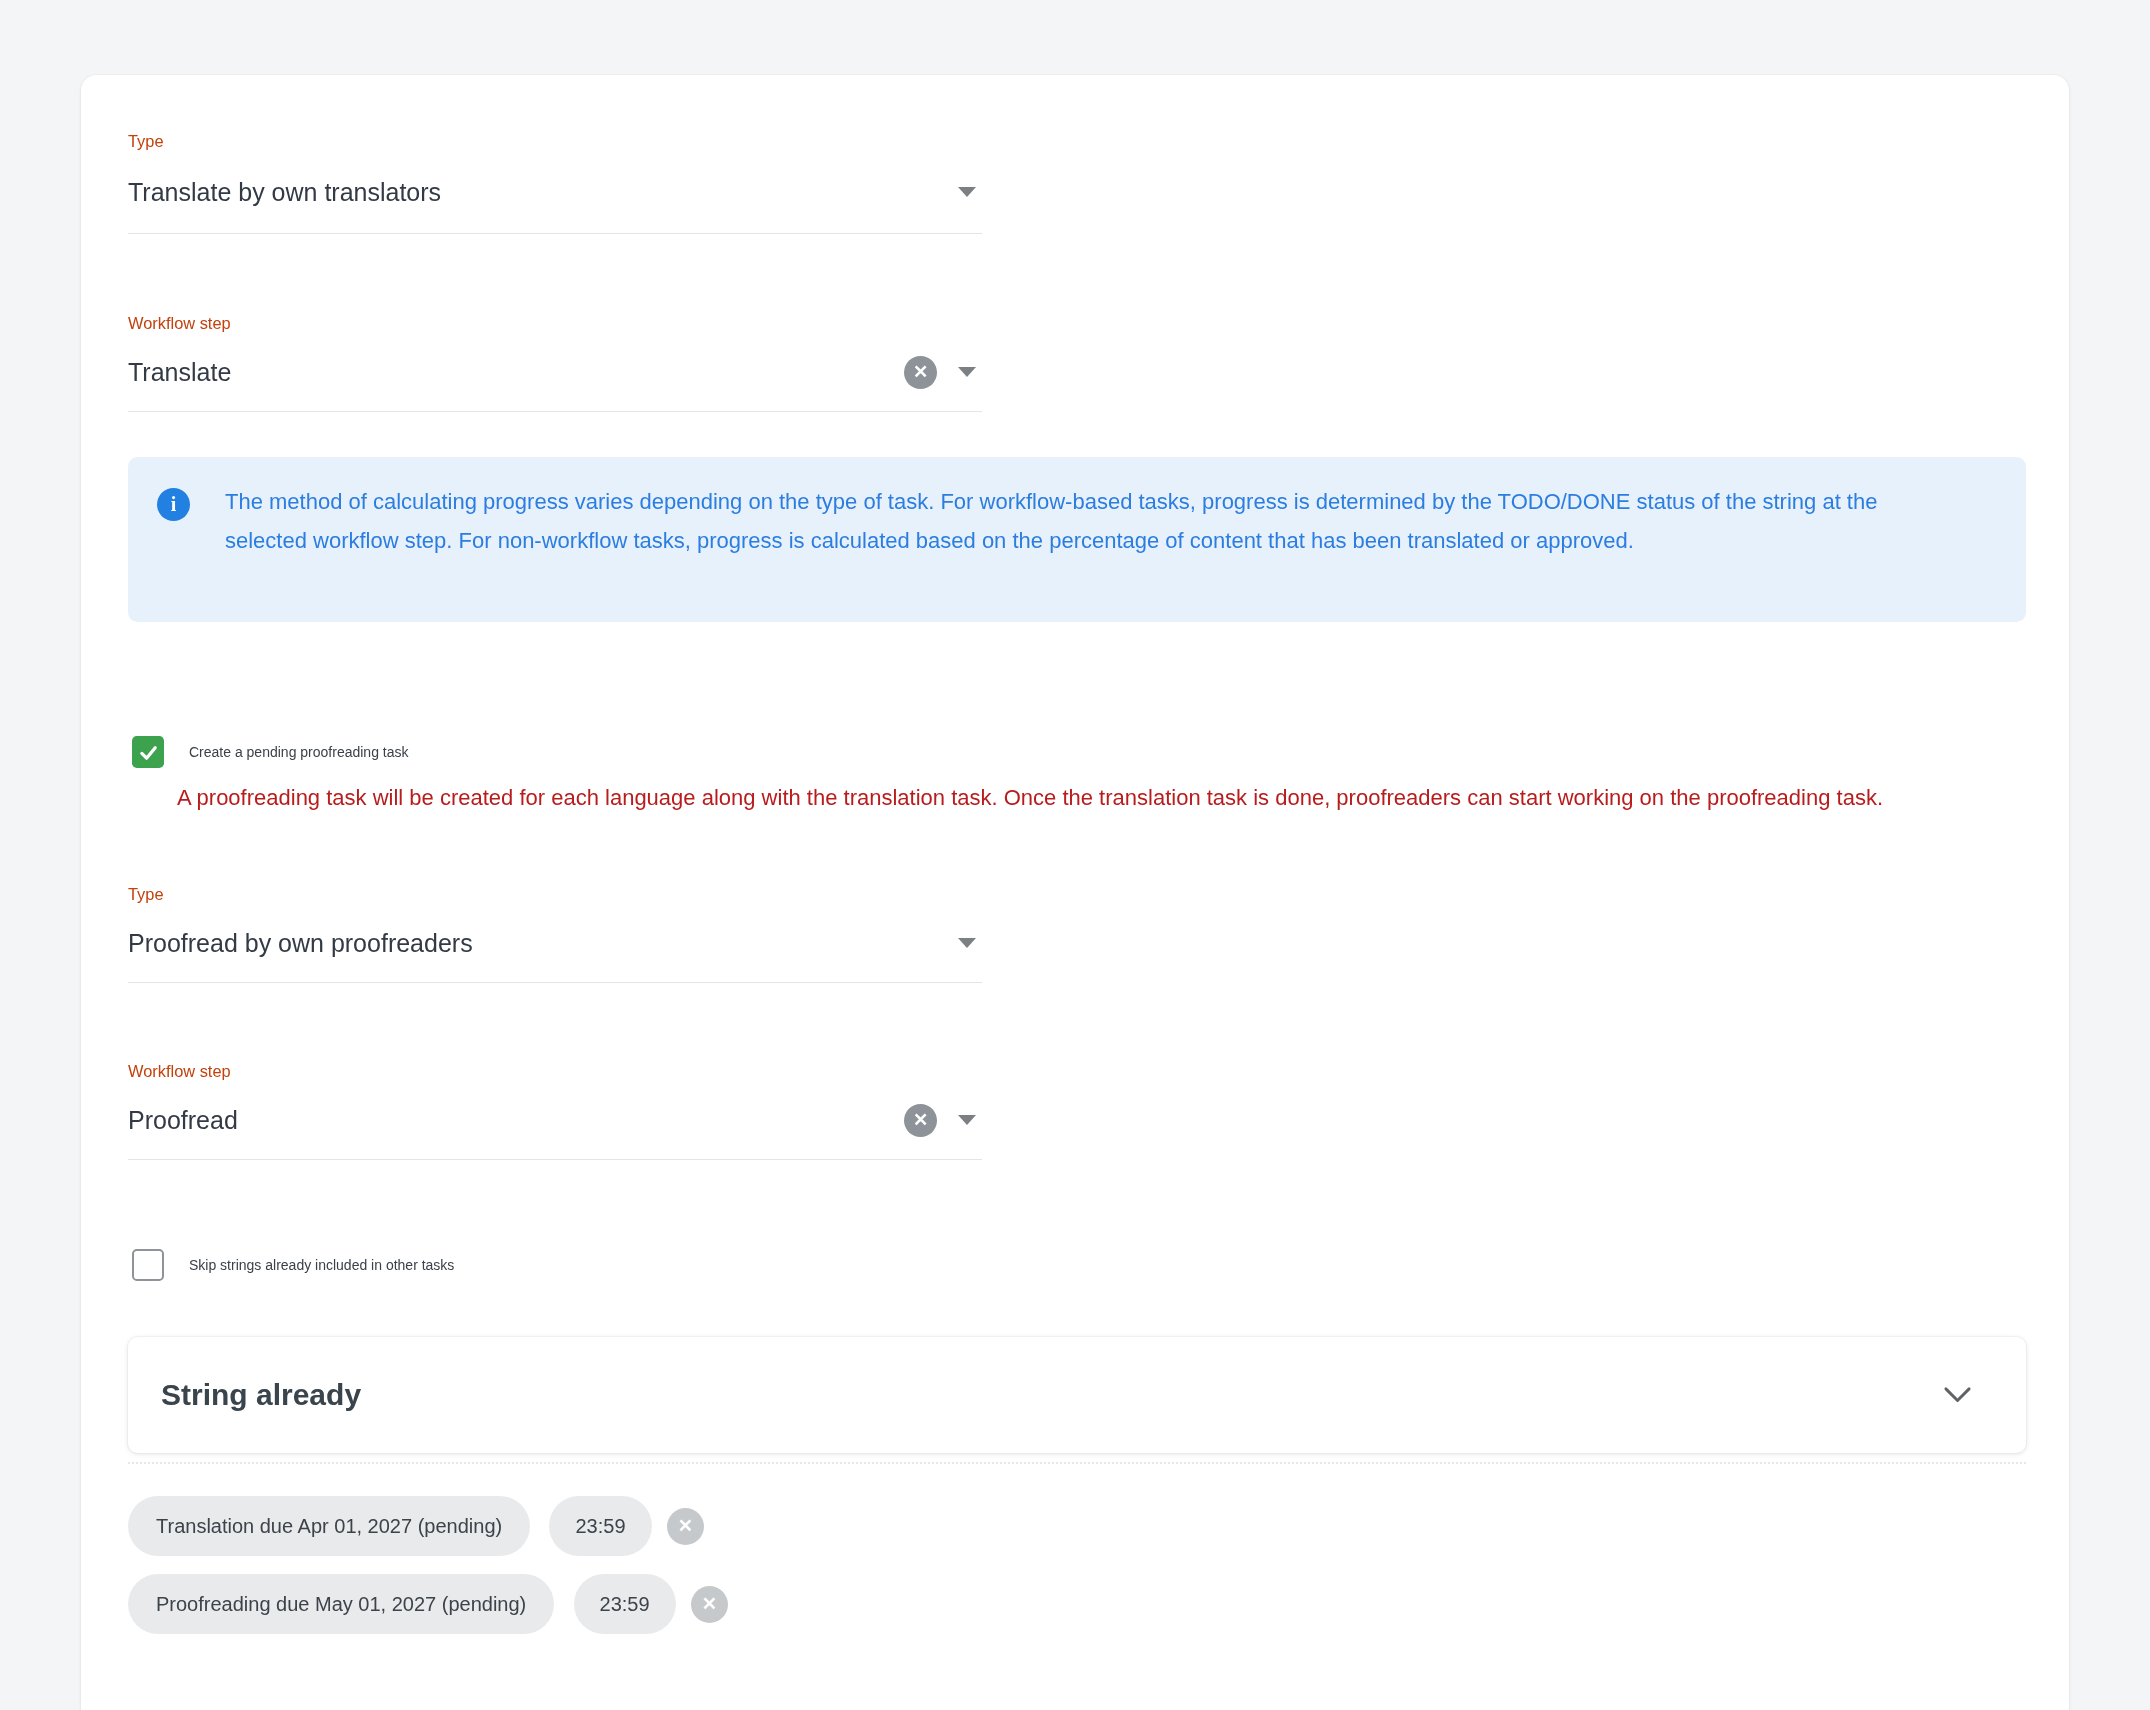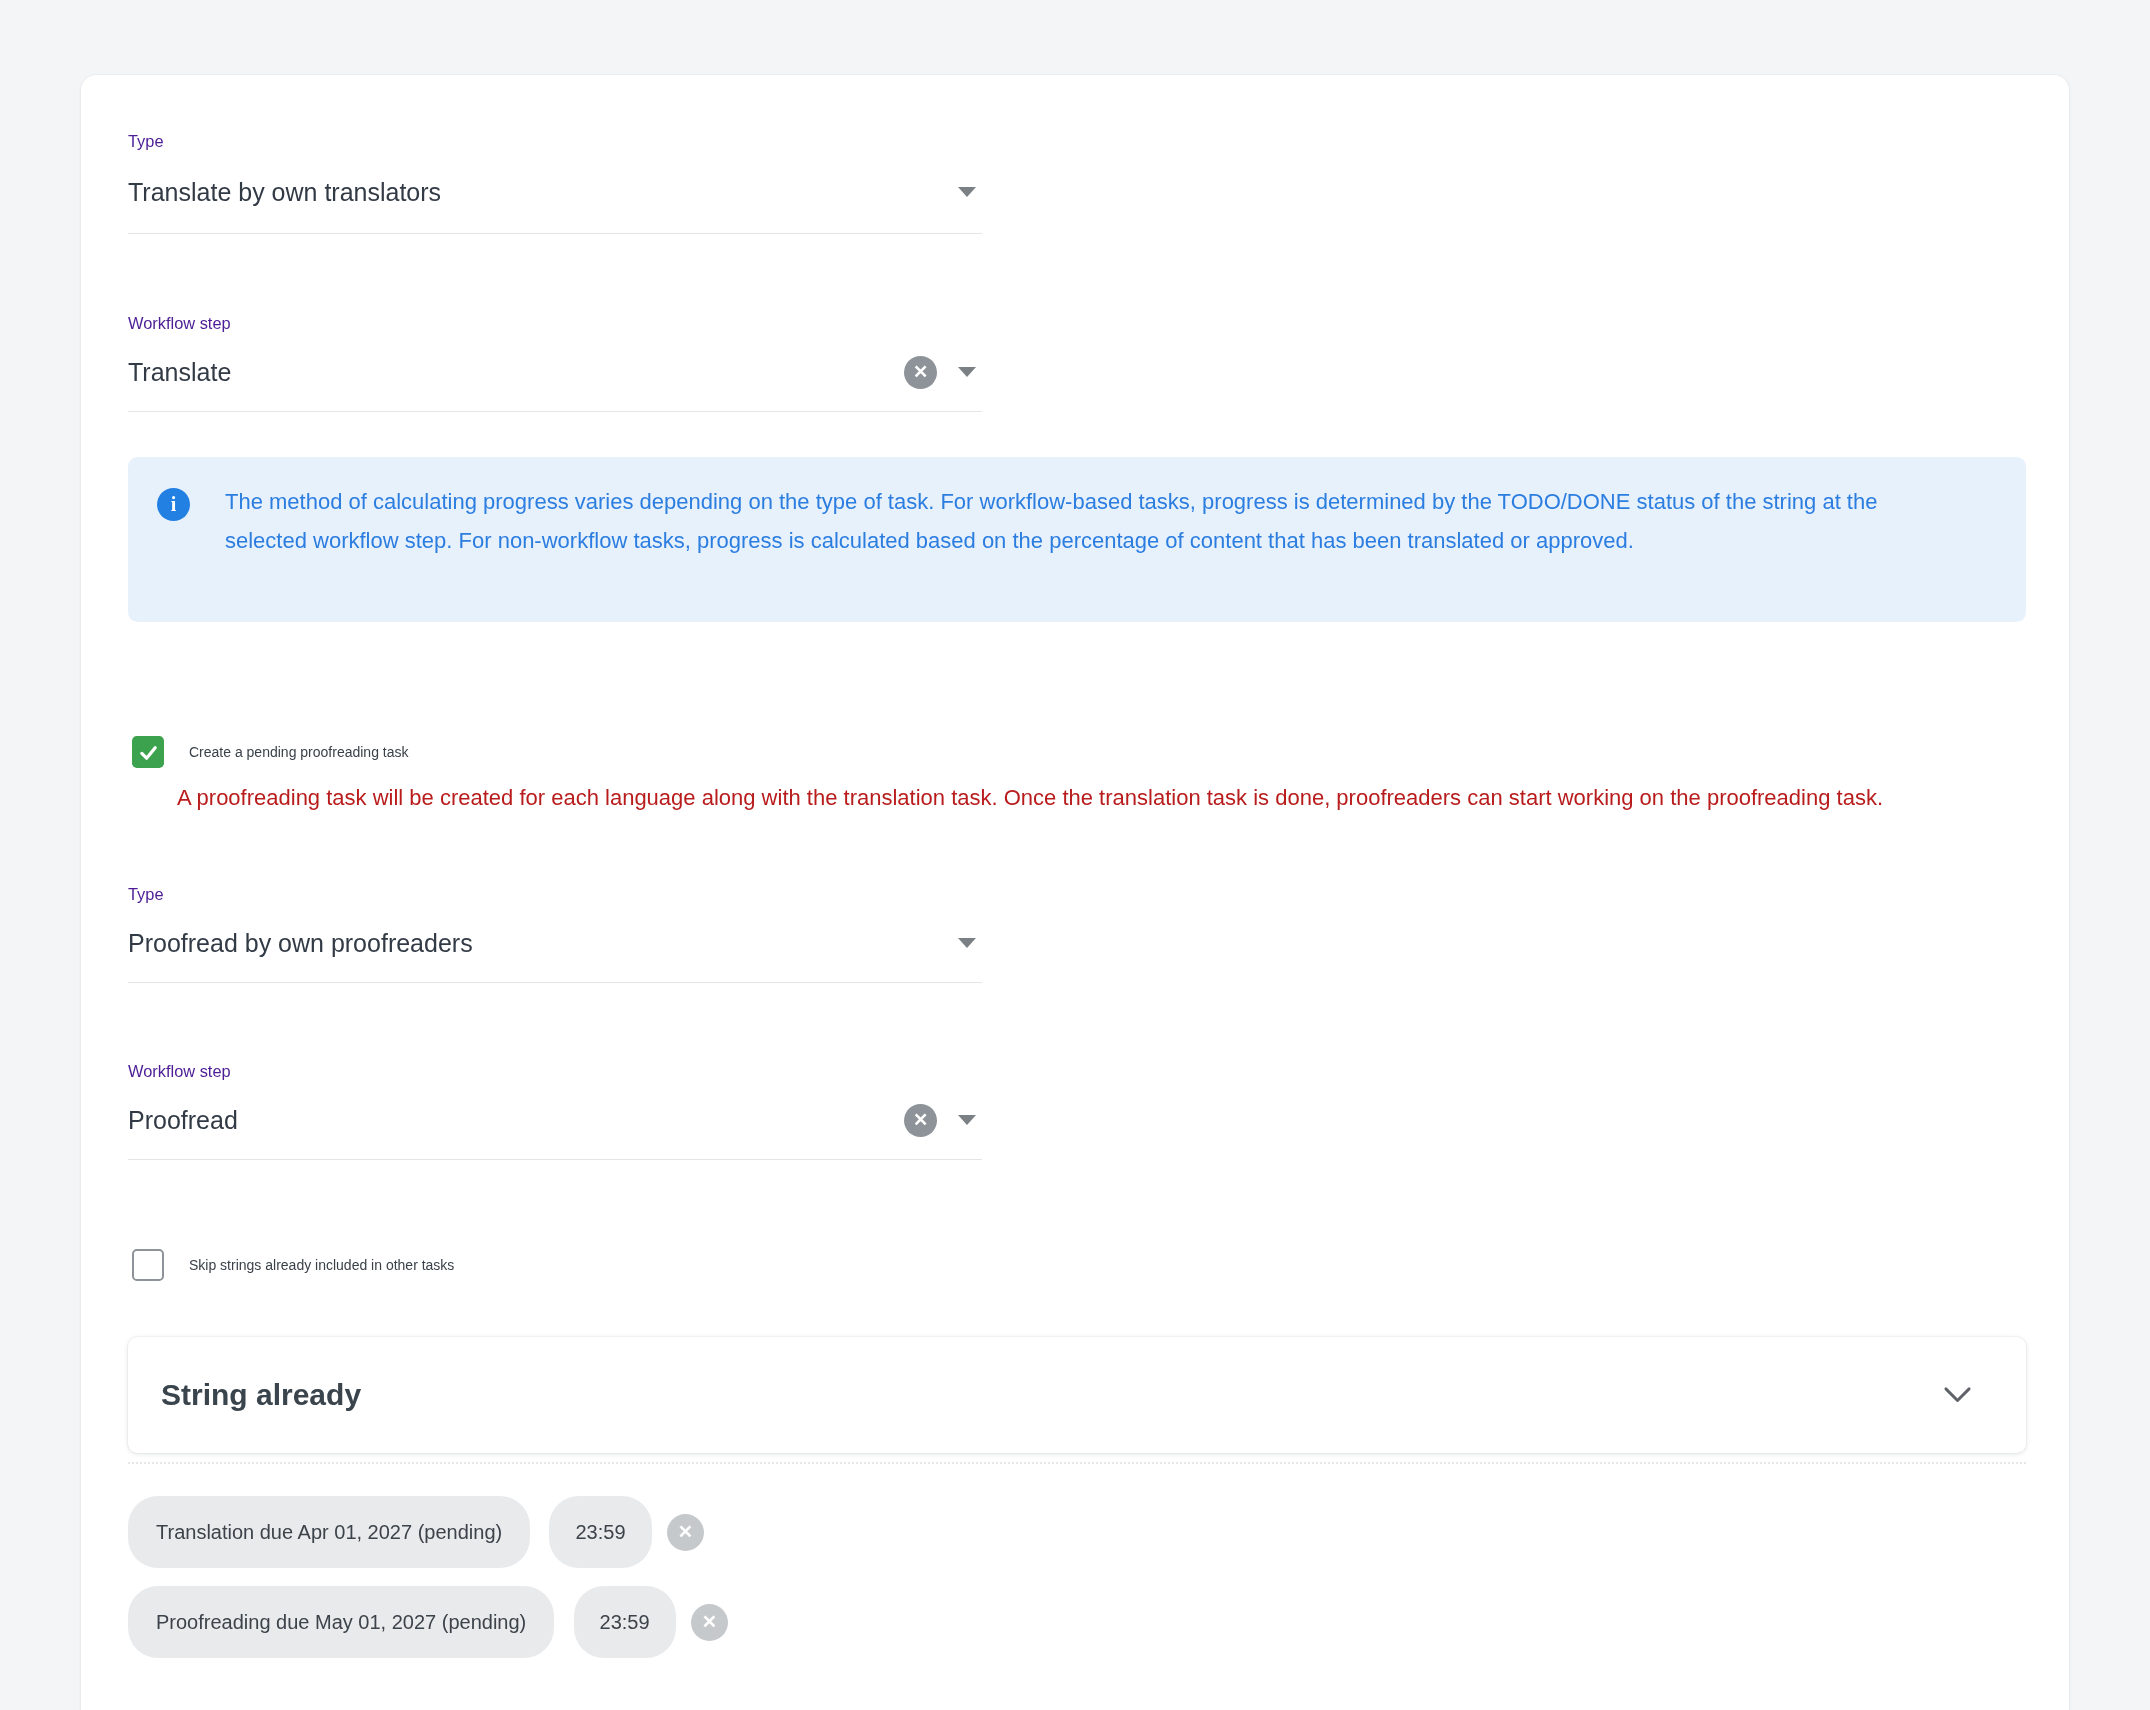--- a/index.html
+++ b/index.html
@@ -13,21 +13,21 @@
   }
   .card {
     position:absolute; left:81px; top:75px;
     width:1988px; height:1651px;
     background:#ffffff;
     border-radius:15.4px;
     box-shadow:0 1px 3.9px rgba(20,30,40,.07), 0 0 0 1px rgba(20,30,40,.02);
   }
   
   .field { position:absolute; left:47px; width:854px; }
-  .f-label { font-size:16.4px; line-height:19.3px; color:#4c1d95; }
+  .f-label { font-size:16.4px; line-height:19.3px; color:#c2410c; }
   .f-control {
     display:flex; align-items:center;
     border-bottom:1px solid #e4e5e7;
     padding-right:5.8px; cursor:pointer;
   }
   .f-control.h86 { height:83px; }
   .f-control.h82 { height:79px; }
   .f-value { flex:1; font-size:25px; color:#323a45; }
   .caret {
     width:0; height:0; margin-left:21px;
@@ -91,21 +91,21 @@
   }
   .sf-title { flex:1; font-size:30px; font-weight:600; color:#3a444c; }
   .dotted-divider {
     position:absolute; left:47px; top:1387px; width:1898px;
     border-bottom:2.9px dotted #e6e7e9;
   }
   
   .chips { position:absolute; left:47px; top:1421px; display:flex; flex-direction:column; gap:18.3px; }
   .chip-row { display:flex; align-items:center; }
   .chip {
-    height:72px; background:#e9eaec; border-radius:30px;
+    height:60px; background:#e9eaec; border-radius:30px;
     display:inline-flex; align-items:center;
     padding:0 28px; font-size:20px; color:#3c434a; white-space:nowrap;
     cursor:pointer;
   }
   .chip.time { margin-left:19.3px; padding:0 26px; }
   .chip-x {
     width:37px; height:37px; border-radius:50%; border:none;
     background:#c6c9cc; color:#ffffff;
     display:flex; align-items:center; justify-content:center;
     font-size:18.3px; font-weight:bold; margin-left:15.4px; cursor:pointer;

